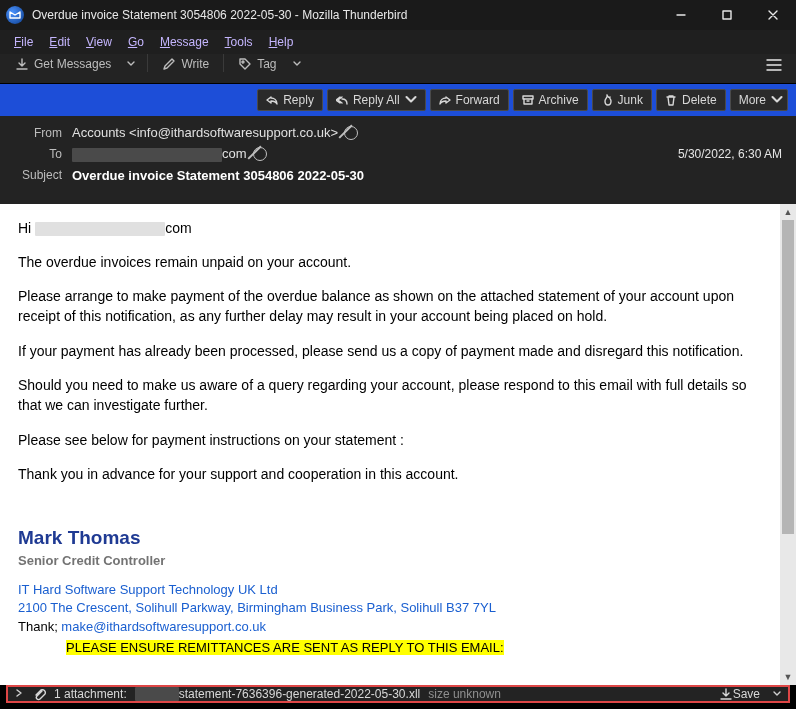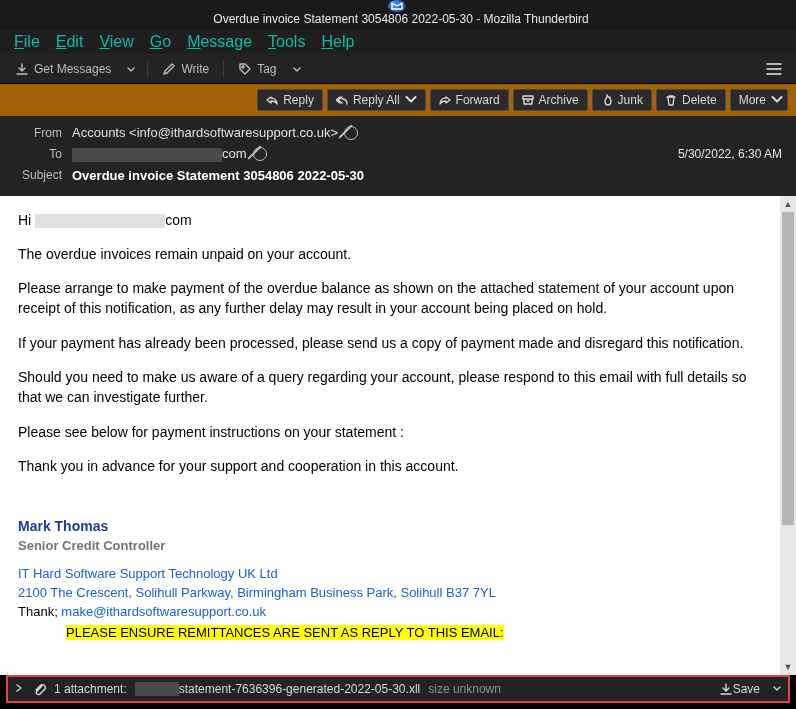--- a/index.html
+++ b/index.html
@@ -1,68 +1,68 @@
 <!DOCTYPE html>
 <html><head>
 <meta charset="utf-8">
 <style>
 * { margin: 0; padding: 0; box-sizing: border-box; font-family: "Segoe UI", Arial, sans-serif; }
 body { background: #000; width: 796px; height: 709px; overflow: hidden; }
 .window { width: 796px; height: 709px; background: #000; display: flex; flex-direction: column; }
 
-.titlebar { height: 30px; background: #1a1a1a; display: flex; align-items: center; color: #e8e8e8; padding-left: 6px; flex-direction: column; }
+.titlebar { height: 30px; background: #1a1a1a; display: flex; align-items: center; color: #e8e8e8; padding-left: 6px; }
 .titlebar .tb-icon { width: 18px; height: 18px; border-radius: 50%; background: radial-gradient(circle at 35% 35%, #4b93ff, #0b3c8c); margin-right: 8px; display:flex; align-items:center; justify-content:center; }
 .titlebar .tb-icon svg { width:12px; height:12px; }
 .titlebar .title { font-size: 12px; flex: 1; }
 .titlebar .win-btn { width: 46px; height: 30px; display: flex; align-items: center; justify-content: center; color: #e8e8e8; }
 .titlebar .win-btn svg { width: 10px; height: 10px; }
 
 .menubar { height: 24px; background: #1f1f1f; display: flex; align-items: center; padding: 0 8px; gap: 4px; }
-.menubar .menu { color: #14b8a6; font-size: 16px; padding: 2px 6px; }
+.menubar .menu { color: #c4b5fd; font-size: 12px; padding: 2px 6px; }
 .menubar .menu .ul { text-decoration: underline; }
 
-.toolbar1 { height: 30px; background: #232323; display: flex; align-items: center; padding: 0 8px; gap: 4px; border-bottom: 1px solid #000; }
+.toolbar1 { height: 30px; background: #232323; display: flex; align-items: flex-start; padding: 0 8px; gap: 4px; border-bottom: 1px solid #000; }
 .tbtn { display: flex; align-items: center; gap: 5px; color: #bdbdbd; font-size: 12px; padding: 3px 7px; border-radius: 2px; }
 .tbtn svg { width: 14px; height: 14px; }
 .vsep { width: 1px; height: 18px; background: #3a3a3a; margin: 0 3px; }
 .flex-spacer { flex: 1; }
 .hamburger { width: 28px; height: 22px; display:flex; align-items:center; justify-content:center; color:#e8e8e8; }
 .dd-caret { color:#bdbdbd; padding: 0 4px; }
 
-.actionbar { height: 32px; background: #a16207; display: flex; align-items: center; justify-content: flex-end; padding: 0 8px; gap: 4px; }
+.actionbar { height: 32px; background: #1d4ed8; display: flex; align-items: center; justify-content: flex-end; padding: 0 8px; gap: 4px; }
 .abtn { display: flex; align-items: center; gap: 5px; color: #d8d8d8; font-size: 12px; padding: 3px 8px; border: 1px solid #4a4a4a; border-radius: 2px; background: #2a2a2a; }
 .abtn svg { width: 12px; height: 12px; }
 .abtn.more { padding-right: 4px; }
 
-.headers { background: #232323; padding: 6px 14px 10px 14px; color: #e0e0e0; font-size: 13px; }
+.headers { background: #232323; padding: 6px 14px 18px 14px; color: #e0e0e0; font-size: 13px; }
 .hrow { display: flex; align-items: center; padding: 3px 0; }
 .hlabel { width: 48px; text-align: right; margin-right: 10px; color: #bdbdbd; font-size: 12px; }
 .hval { display: flex; align-items: center; gap: 6px; flex: 1; }
 .redact { display:inline-block; height: 14px; background:#4a4a4a; border-radius:1px; vertical-align:middle; }
 .hval .datetime { margin-left: auto; color: #e5e5e5; font-size: 12px; }
 .subject-val { font-weight: 700; color: #fff; }
 .junk-dot { width:14px; height:14px; border:1.5px solid #c0c0c0; border-radius:50%; position:relative; }
 .junk-dot::after { content:""; position:absolute; left:50%; top:-2px; width:1.5px; height:18px; background:#c0c0c0; transform:rotate(45deg); transform-origin:top; }
 
 .body-wrap { flex:1; display:flex; background:#fff; position:relative; }
 .body-scroll { flex:1; overflow-y:auto; padding: 14px 14px 10px 18px; font-size: 14px; color:#000; line-height:1.45; }
 .body-scroll p { margin-bottom: 14px; }
-.sig-name { color:#1f3a93; font-weight:bold; font-size:14px; margin-top:30px; }
+.sig-name { color:#1f3a93; font-weight:bold; font-size:19px; margin-top:30px; }
 .sig-title { color:#737373; font-weight:bold; font-size:13px; margin-bottom:10px; }
 .sig-co { color:#1a5fd0; font-size:13px; }
 .sig-addr { color:#1a5fd0; font-size:13px; }
 .sig-email { color:#1a5fd0; font-size:13px; }
 .sig-email .lbl { color:#000; }
 .hl { background:#ffff00; color:#000; font-size:13px; display:inline;margin-left:48px; }
 .scrollbar { width:16px; background:#e8e8e8; display:flex; flex-direction:column; }
 .scrollbar .arrow { height:16px; display:flex; align-items:center; justify-content:center; color:#555; font-size:9px; }
 .scrollbar .track { flex:1; position:relative; }
 .scrollbar .thumb { position:absolute; left:2px; right:2px; top:0; height:70%; background:#b5b5b5; }
 
-.attachbar { height: 28px; background: #232323; border: 2px solid #de4646; margin: 0 6px 6px 6px; display:flex; align-items:center; color:#d8d8d8; font-size:12px; padding: 0 6px; gap:8px; }
+.attachbar { height: 18px; background: #232323; border: 2px solid #de4646; margin: 0 6px 6px 6px; display:flex; align-items:center; color:#d8d8d8; font-size:12px; padding: 0 6px; gap:8px; }
 .attachbar .chev { color:#d0d0d0; }
 .attachbar .clip { display:flex; align-items:center; }
 .attachbar .fname { display:flex; align-items:center; gap:0; }
 .attachbar .size { color:#8f8f8f; }
 .attachbar .save { display:flex; align-items:center; margin-left:auto; }
 .attachbar .dd { color:#d0d0d0; margin-left:4px; }
 
 svg { stroke: currentColor; fill: none; stroke-width: 1.4; stroke-linecap: round; stroke-linejoin: round; }
 </style>
 </head>

